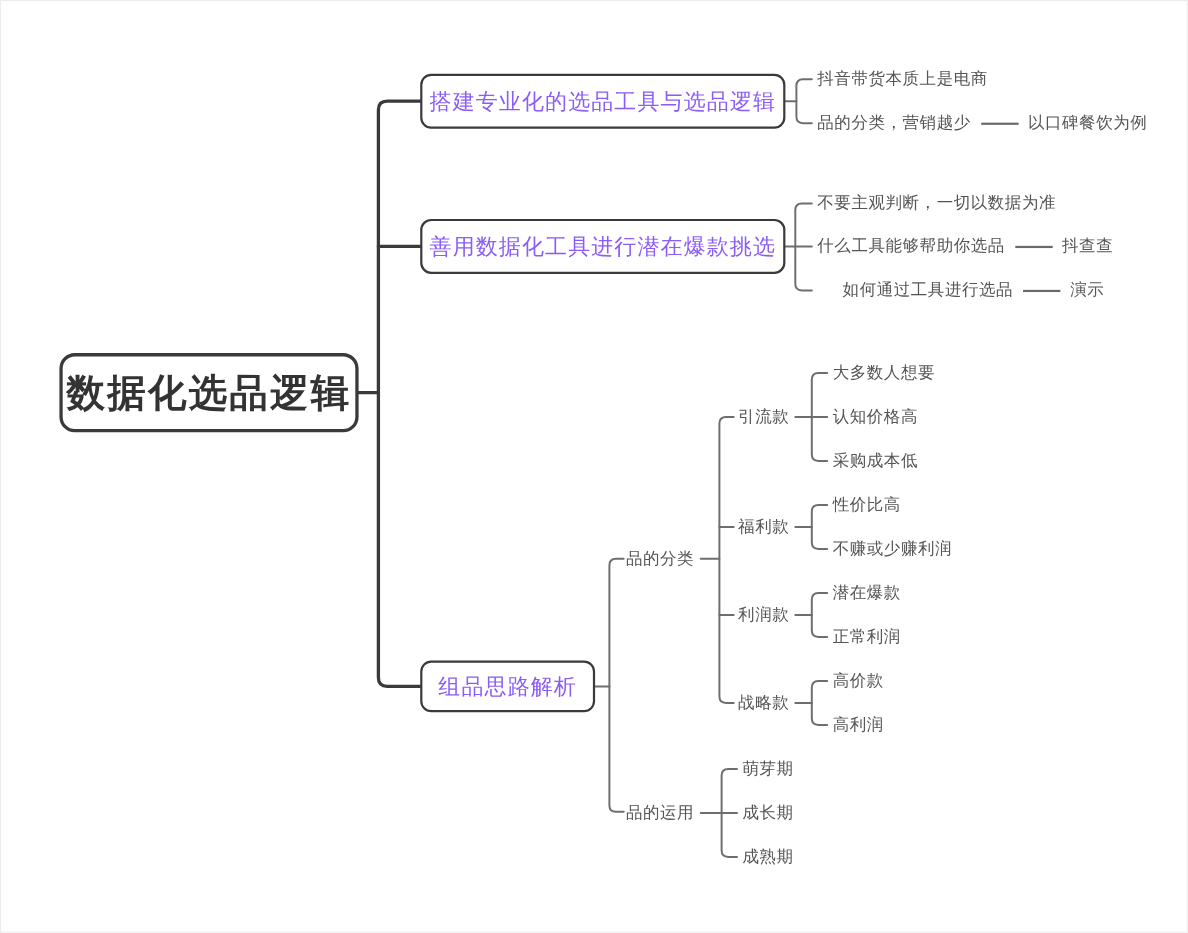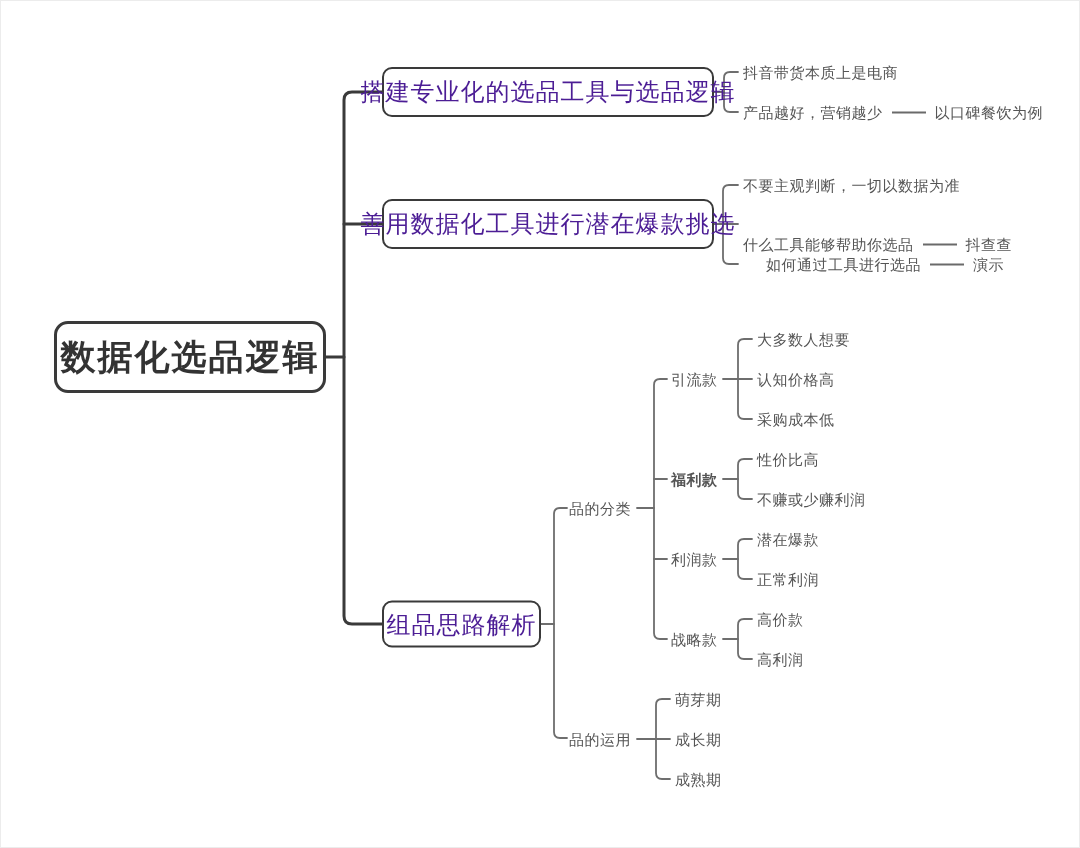--- a/index.html
+++ b/index.html
@@ -11,22 +11,22 @@
     box-sizing:border-box;
     font-family:"Liberation Sans", sans-serif;
     overflow:hidden;
   }
   #wires{position:absolute;left:0;top:0;width:1080px;height:848px;}
   .node{position:absolute;transform:translateY(-50%);display:flex;align-items:center;justify-content:center;box-sizing:border-box;white-space:nowrap;}
   .boxnode{
     background:#fff;
     border:2.8px solid #3a3a3a;
     border-radius:10px;
-    color:#4c1d95;
-    font-size:24px;
+    color:#8b5cf6;
+    font-size:20px;
     letter-spacing:1px;
   }
   .rootnode{
     border-width:3.5px;
     border-radius:14px;
     font-size:35px;
     font-weight:bold;
     color:#333333;
     letter-spacing:2px;
   }
@@ -98,50 +98,50 @@
     <span>善用数据化工具进行潜在爆款挑选</span>
   </div>
   <div class="node boxnode" style="left:381px;top:623px;width:159px;height:47px;">
     <span>组品思路解析</span>
   </div>
 
   <div class="leaf" style="left:742px;top:71px;">
     <span>抖音带货本质上是电商</span>
   </div>
   <div class="leaf" style="left:742px;top:111px;">
-    <span>产品越好，营销越少</span>
+    <span>品的分类，营销越少</span>
     <span class="dash"></span>
     <span>以口碑餐饮为例</span>
   </div>
 
   <div class="leaf" style="left:742px;top:184px;align-items:flex-end;">
     <span>不要主观判断，一切以数据为准</span>
   </div>
-  <div class="leaf" style="left:742px;top:223px;margin-top:20px;">
+  <div class="leaf" style="left:742px;top:223px;">
     <span>什么工具能够帮助你选品</span>
     <span class="dash"></span>
     <span>抖查查</span>
   </div>
   <div class="leaf" style="left:765px;top:263px;">
     <span>如何通过工具进行选品</span>
     <span class="dash"></span>
     <span>演示</span>
   </div>
 
   <div class="leaf" style="left:568px;top:507px;text-align:right;">
     <span>品的分类</span>
   </div>
   <div class="leaf" style="left:568px;top:738px;">
     <span>品的运用</span>
   </div>
 
   <div class="leaf" style="left:670px;top:378px;">
     <span>引流款</span>
   </div>
-  <div class="leaf" style="left:670px;top:478px;font-weight:bold;">
+  <div class="leaf" style="left:670px;top:478px;">
     <span>福利款</span>
   </div>
   <div class="leaf" style="left:670px;top:558px;">
     <span>利润款</span>
   </div>
   <div class="leaf" style="left:670px;top:638px;">
     <span>战略款</span>
   </div>
 
   <div class="leaf" style="left:756px;top:338px;">

